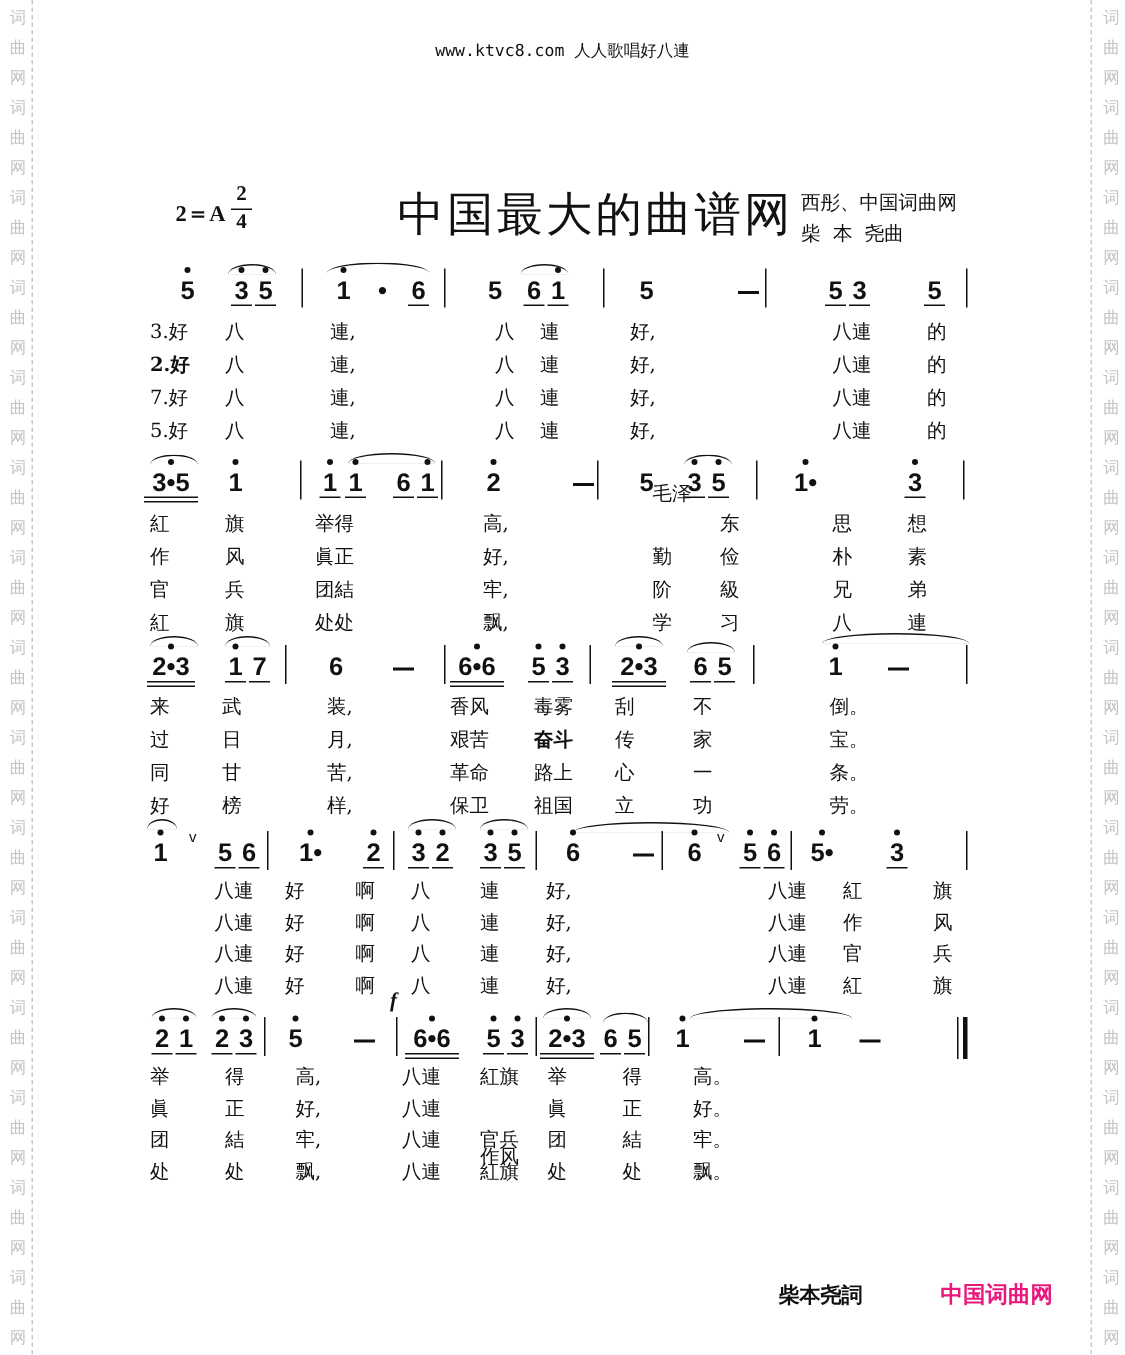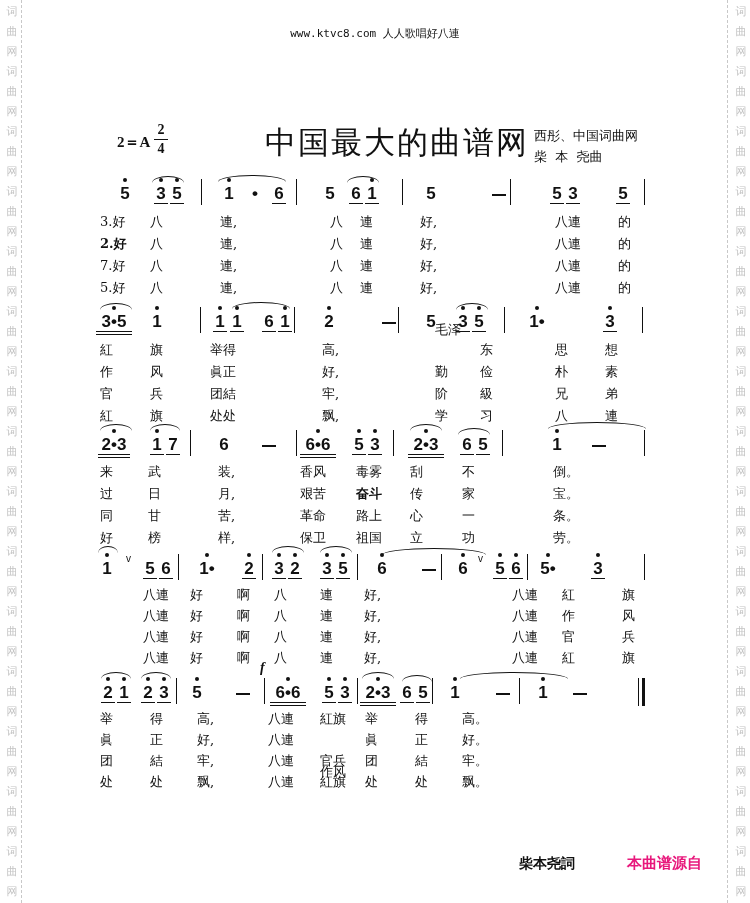--- a/index.html
+++ b/index.html
@@ -498,13 +498,13 @@
     <div class="lyric" style="left: 150px; top: 772px;">处</div>
     <div class="lyric" style="left: 197px; top: 772px;">飘,</div>
     <div class="lyric" style="left: 268px; top: 772px;">八連</div>
     <div class="lyric" style="left: 320px; top: 772px;">紅旗</div>
     <div class="lyric" style="left: 365px; top: 772px;">处</div>
     <div class="lyric" style="left: 415px; top: 772px;">处</div>
     <div class="lyric" style="left: 462px; top: 772px;">飘。</div>
   </div>
 
 <div class="footer-a">柴本尧詞</div>
-<div class="footer-b" style="color: rgb(232, 24, 124);">本曲谱源自</div>
+<div class="footer-b" style="color: rgb(232, 24, 124);">中国词曲网</div>
 
 </body></html>

